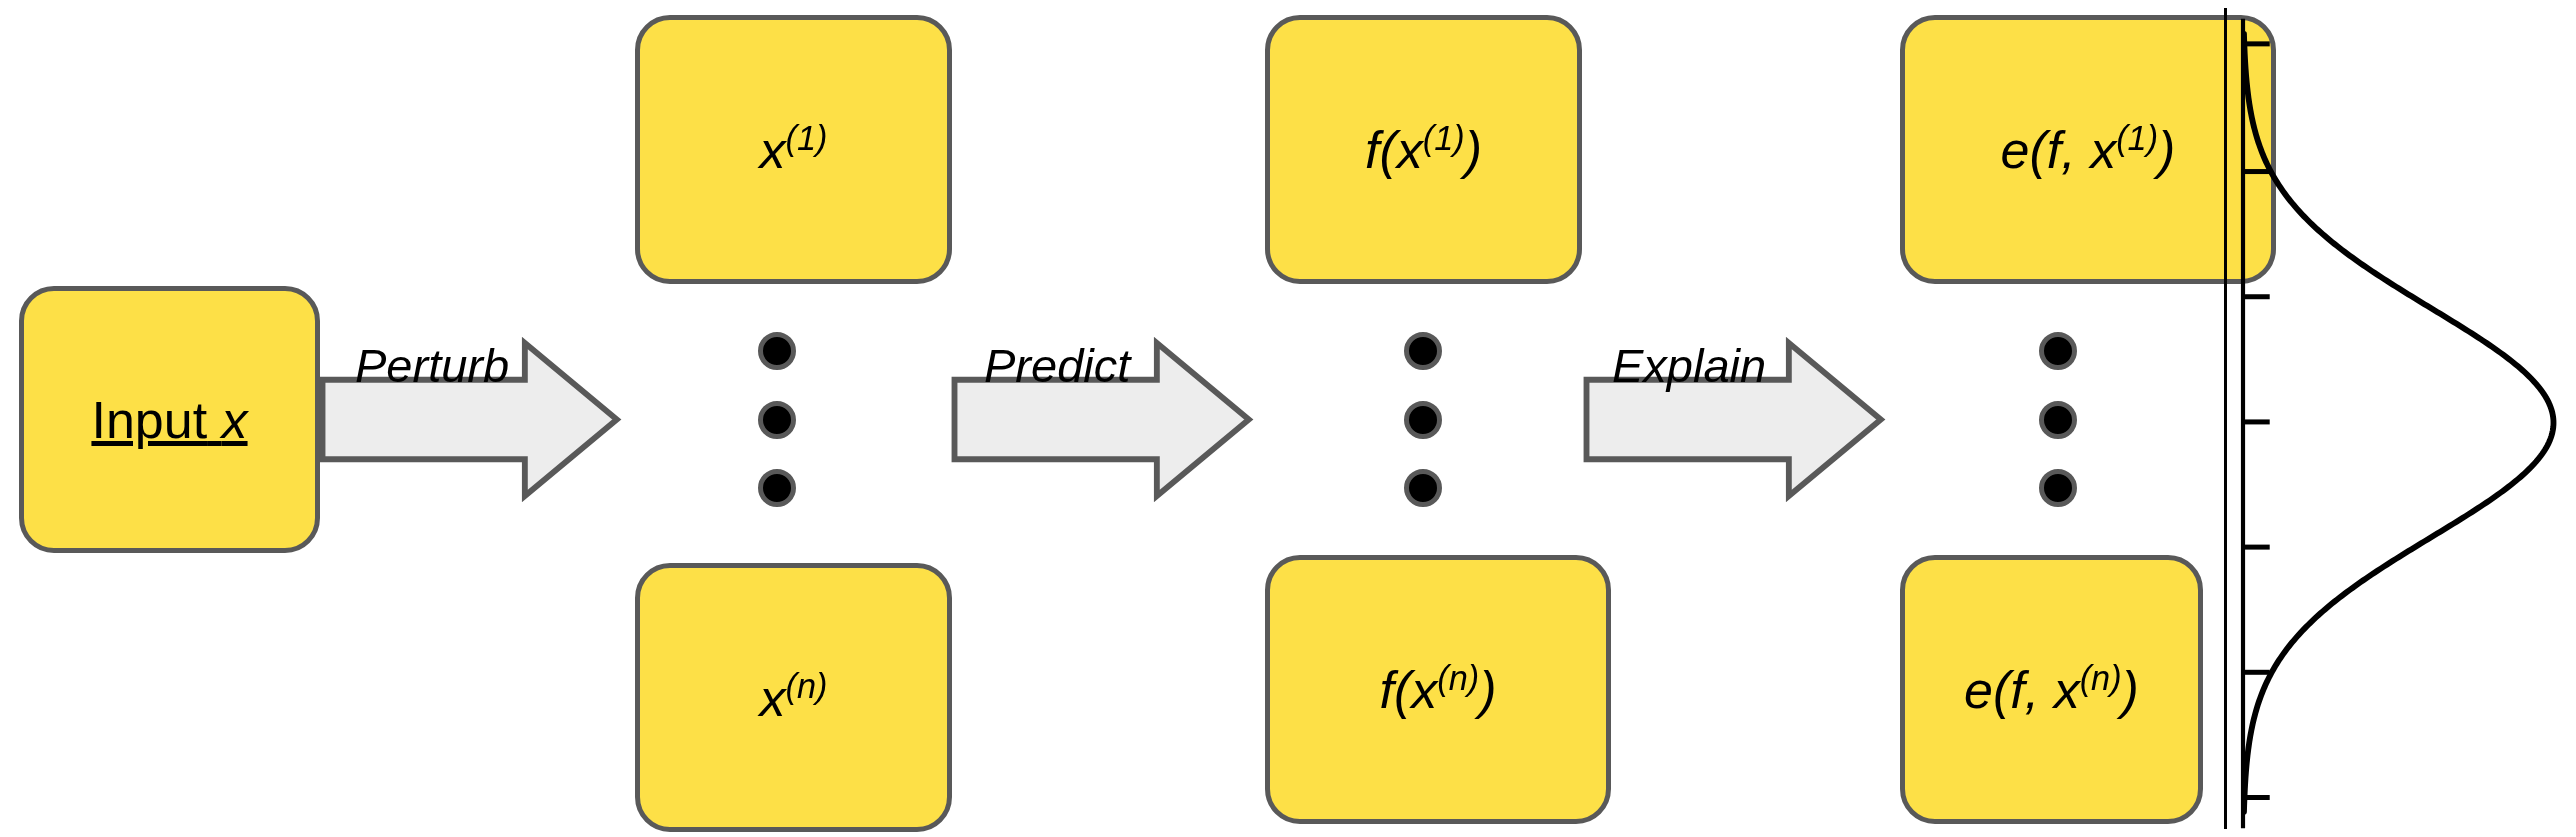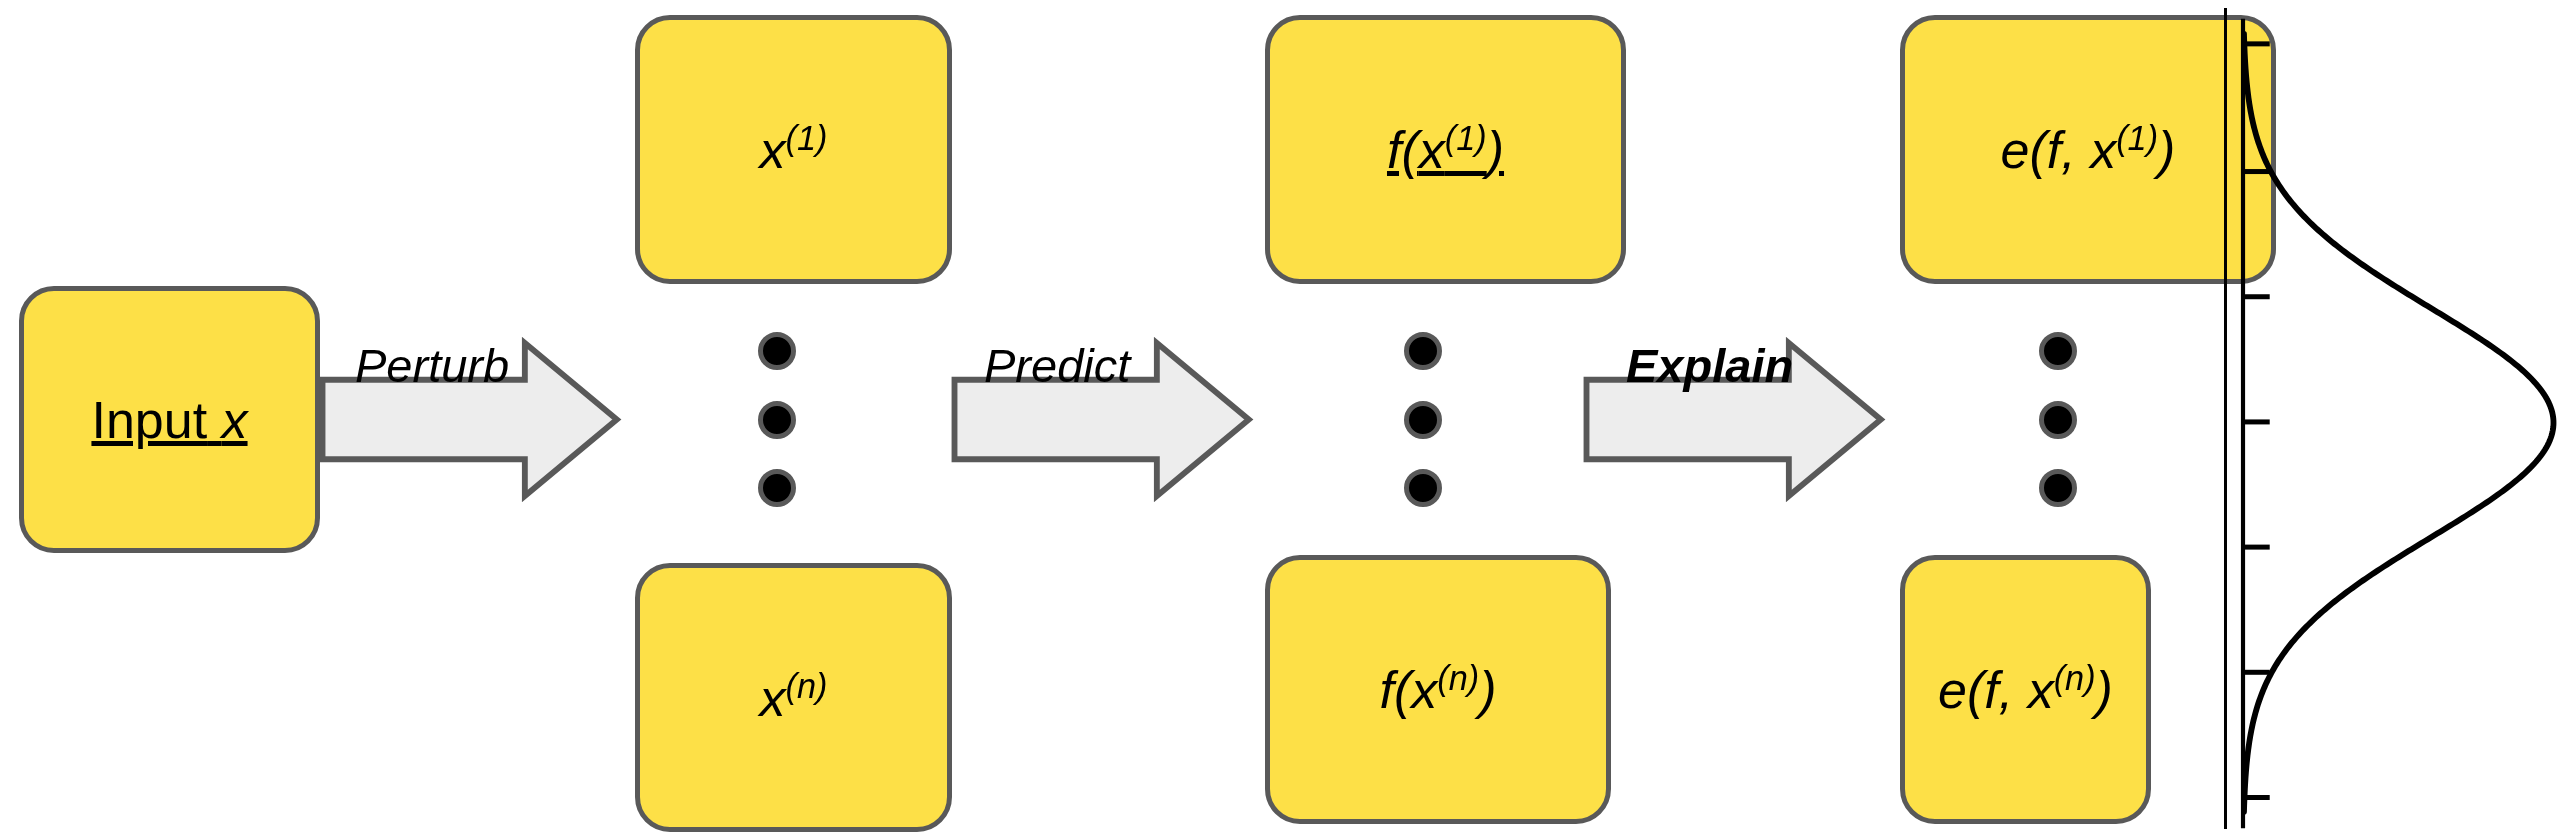--- a/index.html
+++ b/index.html
@@ -147,54 +147,54 @@
 
   <div class="block-arrow" style="left:952px; top:338px; width:301px; height:163px;">
     <svg viewBox="0 0 360 195" preserveAspectRatio="none">
       <polygon points="3,50 245,50 245,6 355,97.5 245,189 245,145 3,145" fill="#ededed" stroke="#595959" stroke-width="7" stroke-linejoin="miter"></polygon>
     </svg>
     <div class="arrow-text" style="padding-left:32px;">
       <span>Predict</span>
     </div>
   </div>
 
-  <div class="node-box" style="left:1265px; top:15px; width:361px; height:269px;text-decoration:underline;">
+  <div class="node-box" style="left:1265px; top:15px; width:317px; height:269px;">
     <span class="node-label mrun"><span>f(</span><span>x</span><span class="sup">(1)</span><span>)</span></span>
   </div>
 
   <div class="dots" style="left:1404px; top:332px; width:38px; height:175px;">
     <span class="dot"></span>
     <span class="dot"></span>
     <span class="dot"></span>
   </div>
 
   <div class="node-box" style="left:1265px; top:555px; width:346px; height:269px;">
     <span class="node-label mrun"><span>f(</span><span>x</span><span class="sup">(n)</span><span>)</span></span>
   </div>
 
   <div class="block-arrow" style="left:1584px; top:338px; width:301px; height:163px;">
     <svg viewBox="0 0 360 195" preserveAspectRatio="none">
       <polygon points="3,50 245,50 245,6 355,97.5 245,189 245,145 3,145" fill="#ededed" stroke="#595959" stroke-width="7" stroke-linejoin="miter"></polygon>
     </svg>
-    <div class="arrow-text" style="padding-left:42px;font-weight:bold;">
+    <div class="arrow-text" style="padding-left:28px;">
       <span>Explain</span>
     </div>
   </div>
 
   <div class="node-box" style="left:1900px; top:15px; width:376px; height:269px;">
     <span class="node-label mrun"><span>e(f, </span><span>x</span><span class="sup">(1)</span><span>)</span></span>
   </div>
 
   <div class="dots" style="left:2039px; top:332px; width:38px; height:175px;">
     <span class="dot"></span>
     <span class="dot"></span>
     <span class="dot"></span>
   </div>
 
-  <div class="node-box" style="left:1900px; top:555px; width:251px; height:269px;">
+  <div class="node-box" style="left:1900px; top:555px; width:303px; height:269px;">
     <span class="node-label mrun"><span>e(f, </span><span>x</span><span class="sup">(n)</span><span>)</span></span>
   </div>
 
   <div class="divider-line" style="left:2224px; top:8.4px; width:3.3px; height:821px;"></div>
 
   <div class="dist-panel" style="left:2238px; top:0px; width:338px; height:838px;">
     <svg viewBox="0 0 405 1003" width="338" height="838">
 
       <line x1="6" y1="22" x2="6" y2="992" stroke="#000000" stroke-width="5"></line>
 

